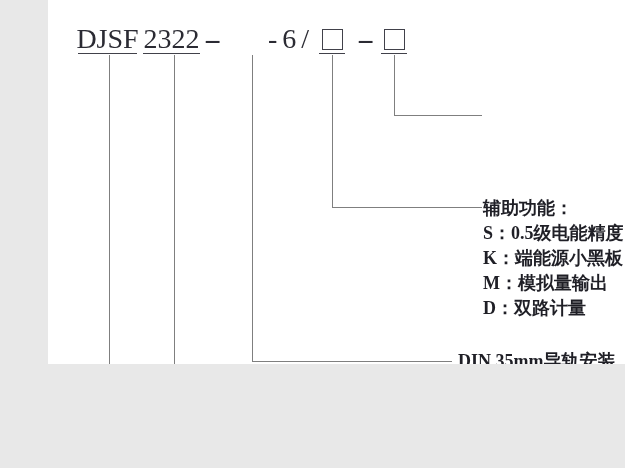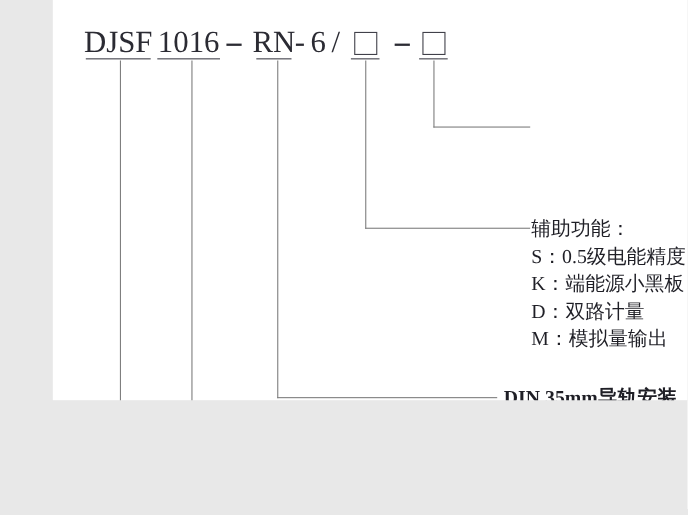--- a/index.html
+++ b/index.html
@@ -35,21 +35,21 @@
   .hline{height:1px;}
   
   .callout{
     position:absolute;
     font-size:18px;
     color:#1f1f26;
     white-space:nowrap;
     z-index:2;
   }
   .lh26 .c-line{line-height:26px;}
-  .lh25 .c-line{line-height:25px;}
+  .lh25 .c-line{line-height:25px;font-weight:bold;}
   .single{line-height:19px;font-weight:bold;}
   
   .wm-text{
     position:absolute;
     left:386px;top:431px;
     font-size:21px;line-height:25px;
     letter-spacing:1px;
     color:#15803d;
     white-space:nowrap;
     z-index:1;
@@ -79,25 +79,24 @@
   .wm-icon .d2{left:10px;top:6px;}
   .wm-icon .d3{left:16px;top:14.5px;}
   .wm-icon .d4{left:20px;top:14.5px;}
 </style>
 </head>
 <body>
 
 <div class="canvas">
 
   <span class="seg u" style="left:30px;width:59px">DJSF</span>
-  <span class="seg u" style="left:95px;width:57px">1016</span>
+  <span class="seg u" style="left:95px;width:57px">2322</span>
   <span class="seg dashseg" style="left:153px;width:24px">
       <span>-</span>
     </span>
-  <span class="seg u" style="left:185px;width:32px">RN</span>
   <span class="seg" style="left:217px;width:52px;letter-spacing:5px">-6/</span>
   <span class="seg u" style="left:271px;width:26px">
       <span class="sqbox"></span>
     </span>
   <span class="seg dashseg" style="left:304px;width:28px">
       <span>-</span>
     </span>
   <span class="seg u" style="left:333px;width:26px">
       <span class="sqbox"></span>
     </span>
@@ -112,22 +111,22 @@
   <div class="hline" style="left:284px;top:207px;width:150px"></div>
   <div class="hline" style="left:204px;top:361px;width:200px"></div>
   <div class="hline" style="left:126px;top:401px;width:278px"></div>
   <div class="hline" style="left:61px;top:440px;width:305px"></div>
 
 
   <div class="callout lh25" style="left:435px;top:196px">
     <div class="c-line">辅助功能：</div>
     <div class="c-line">S：0.5级电能精度</div>
     <div class="c-line">K：端能源小黑板</div>
+    <div class="c-line">M：模拟量输出</div>
     <div class="c-line">D：双路计量</div>
-    <div class="c-line">M：模拟量输出</div>
   </div>
 
   <div class="callout single" style="left:410px;top:352px">DIN 35mm导轨安装</div>
 
   <div class="callout single" style="left:408px;top:392px">注册号</div>
 
   <div class="callout single" style="left:410px;top:431px">直流电能表</div>
 
   <div class="wm-icon">
     <span class="b1"></span>

